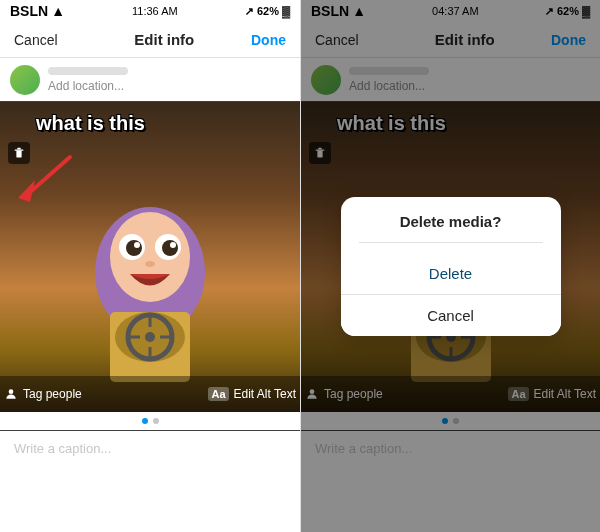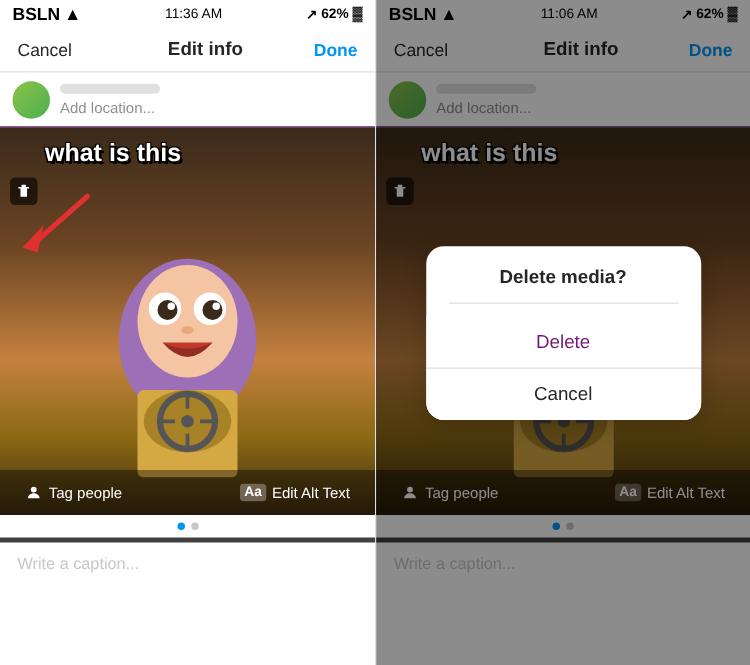--- a/index.html
+++ b/index.html
@@ -172,21 +172,21 @@
       width: 14px;
       height: 14px;
       fill: white;
     }
 
     
     .bottom-toolbar {
       display: flex;
       justify-content: space-between;
       align-items: center;
-      padding: 0 20px;
+      padding: 0 4px;
       height: 36px;
       background: rgba(0,0,0,0.4);
       position: absolute;
       bottom: 0;
       left: 0;
       right: 0;
     }
 
     .toolbar-btn {
       display: flex;
@@ -215,21 +215,21 @@
       background: #0095f6;
     }
 
     .dot.inactive {
       background: #c7c7c7;
     }
 
     
     .caption-row {
       padding: 8px 14px 12px;
-      border-top: 4px solid #404040;
+      border-top: 1px solid #404040;
     }
 
     .caption-text {
       font-size: 13px;
       color: #c7c7c7;
     }
 
     
     .modal-overlay {
       position: absolute;
@@ -281,21 +281,21 @@
       width: 100%;
       padding: 12px;
       text-align: center;
       font-size: 15px;
       border: none;
       background: white;
       cursor: pointer;
     }
 
     .modal-btn.delete-btn {
-      color: #701a75;
+      color: #0c4a6e;
       font-weight: 500;
     }
 
     .modal-btn.cancel-btn {
       color: #262626;
       font-weight: 400;
       border-top: 1px solid #e0e0e0;
     }
 
     
@@ -414,21 +414,21 @@
 
 </div>
 
 <div class="screen" style="position: relative;">
 
   <div class="status-bar">
     <div class="status-left">
       <span>BSLN</span>
       <span>▲</span>
     </div>
-    <div class="status-center">11:06 AM</div>
+    <div class="status-center">04:37 AM</div>
     <div class="status-right">
       <span>↗</span>
       <span>62%</span>
       <span>▓</span>
     </div>
   </div>
 
   <div class="top-nav">
     <span class="nav-cancel">Cancel</span>
     <span class="nav-title">Edit info</span>

